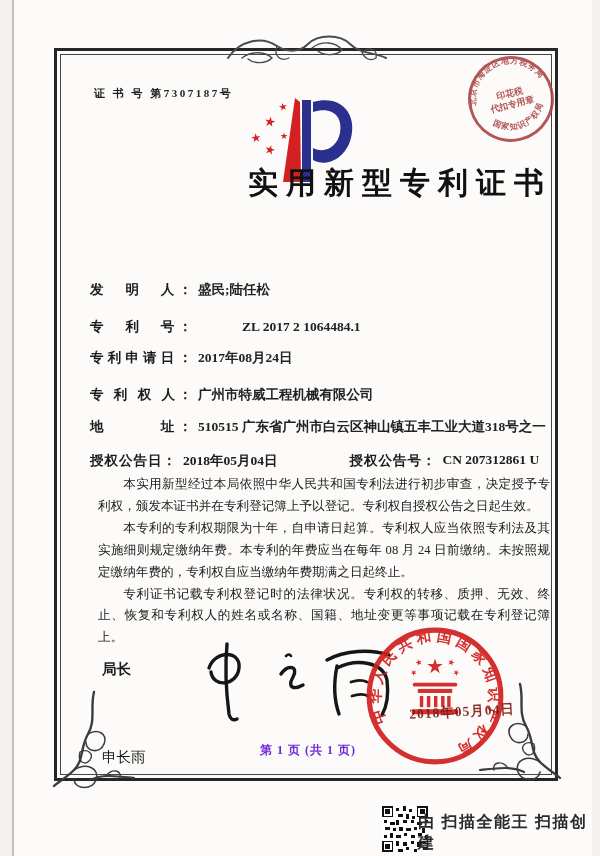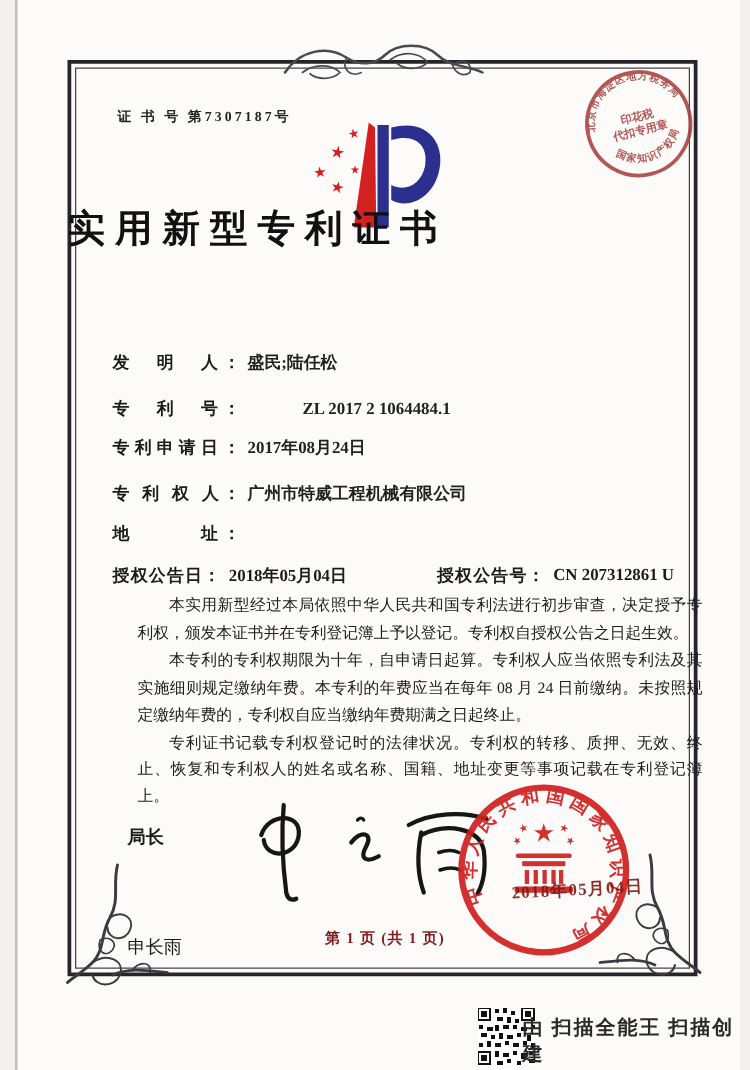--- a/index.html
+++ b/index.html
@@ -24,21 +24,21 @@
     border:1px solid #44444a;
   }
   
   .cert-no{
     position:absolute;left:92px;top:86px;
     font-size:11px;font-weight:700;letter-spacing:2.5px;color:#222;
   }
   .logo{position:absolute;left:237px;top:92px;}
   .title{
     position:absolute;left:52px;top:163px;width:498px;
-    text-align:left;font-size:30px;font-weight:700;
+    text-align:right;font-size:30px;font-weight:700;
     letter-spacing:8px;color:#111;
   }
   
   .field-row{
     position:absolute;left:76px;display:flex;align-items:flex-start;
     font-size:13.5px;line-height:1.35;
   }
   .f-label{
     display:inline-block;width:102px;flex:0 0 102px;
     font-weight:700;text-align:justify;text-align-last:justify;color:#1b1b1b;
@@ -47,40 +47,40 @@
     margin-left:6px;font-weight:600;color:#222;
   }
   .addr-value{width:352px;}
   .grant-row{position:absolute;left:76px;top:452px;width:460px;font-size:13.5px;display:flex;}
   .grant-pair{display:flex;}
   .grant-pair .g-label{font-weight:700;letter-spacing:1px;}
   .grant-pair .g-value{font-weight:600;margin-left:6px;}
   .grant-gap{width:72px;}
   
   .body-text{
-    position:absolute;left:96px;top:474px;width:452px;
+    position:absolute;left:84px;top:474px;width:452px;
     font-size:12.6px;line-height:1.74;text-align:justify;
     font-weight:500;color:#202020;
   }
   .body-text p{margin:0;text-indent:2em;}
   
   .sig-title{position:absolute;left:88px;top:660px;font-size:14.5px;font-weight:700;}
   .sig-name{position:absolute;left:88px;top:716px;font-size:14.5px;font-weight:400;margin-top:32px;}
   .sig-script{position:absolute;left:175px;top:636px;}
   
   .seal{position:absolute;left:345px;top:620px;}
   .seal-date{
     position:absolute;left:352px;top:703px;width:192px;text-align:center;
     font-size:13.5px;font-weight:700;color:#7d1a12;letter-spacing:1px;
     transform:rotate(-3deg);opacity:.9;
   }
   
   .page-footer{
     position:absolute;left:52px;top:742px;width:508px;text-align:center;
-    font-size:12px;font-weight:600;letter-spacing:1px;color:#7f1d1d;
+    font-size:12px;font-weight:600;letter-spacing:1px;color:#6d28d9;
   }
   .scan-footer-text{
     position:absolute;left:404px;top:812px;
     font-family:"Liberation Sans","DejaVu Sans",sans-serif;
     font-size:16px;font-weight:600;letter-spacing:1.5px;color:#2a2a2a;
   }
   .qr{position:absolute;left:368px;top:806px;}
   .tax-stamp{position:absolute;left:450px;top:52px;transform:rotate(-14deg);opacity:.88;}
   .ornament-top{position:absolute;left:220px;top:28px;}
   .flourish-bl{position:absolute;left:36px;top:690px;}
@@ -178,20 +178,21 @@
   <div class="field-row" style="top:349px;">
     <span class="f-label">专利申请日：</span>
     <span class="f-value">2017年08月24日</span>
   </div>
   <div class="field-row" style="top:386px;">
     <span class="f-label">专 利 权 人：</span>
     <span class="f-value">广州市特威工程机械有限公司</span>
   </div>
   <div class="field-row" style="top:418px;">
     <span class="f-label">地　　　址：</span>
+    <span class="f-value addr-value">510515 广东省广州市白云区神山镇五丰工业大道318号之一</span>
   </div>
 
   <div class="grant-row">
     <span class="grant-pair">
       <span class="g-label">授权公告日：</span>
       <span class="g-value">2018年05月04日</span>
     </span>
     <span class="grant-gap"></span>
     <span class="grant-pair">
       <span class="g-label">授权公告号：</span>

